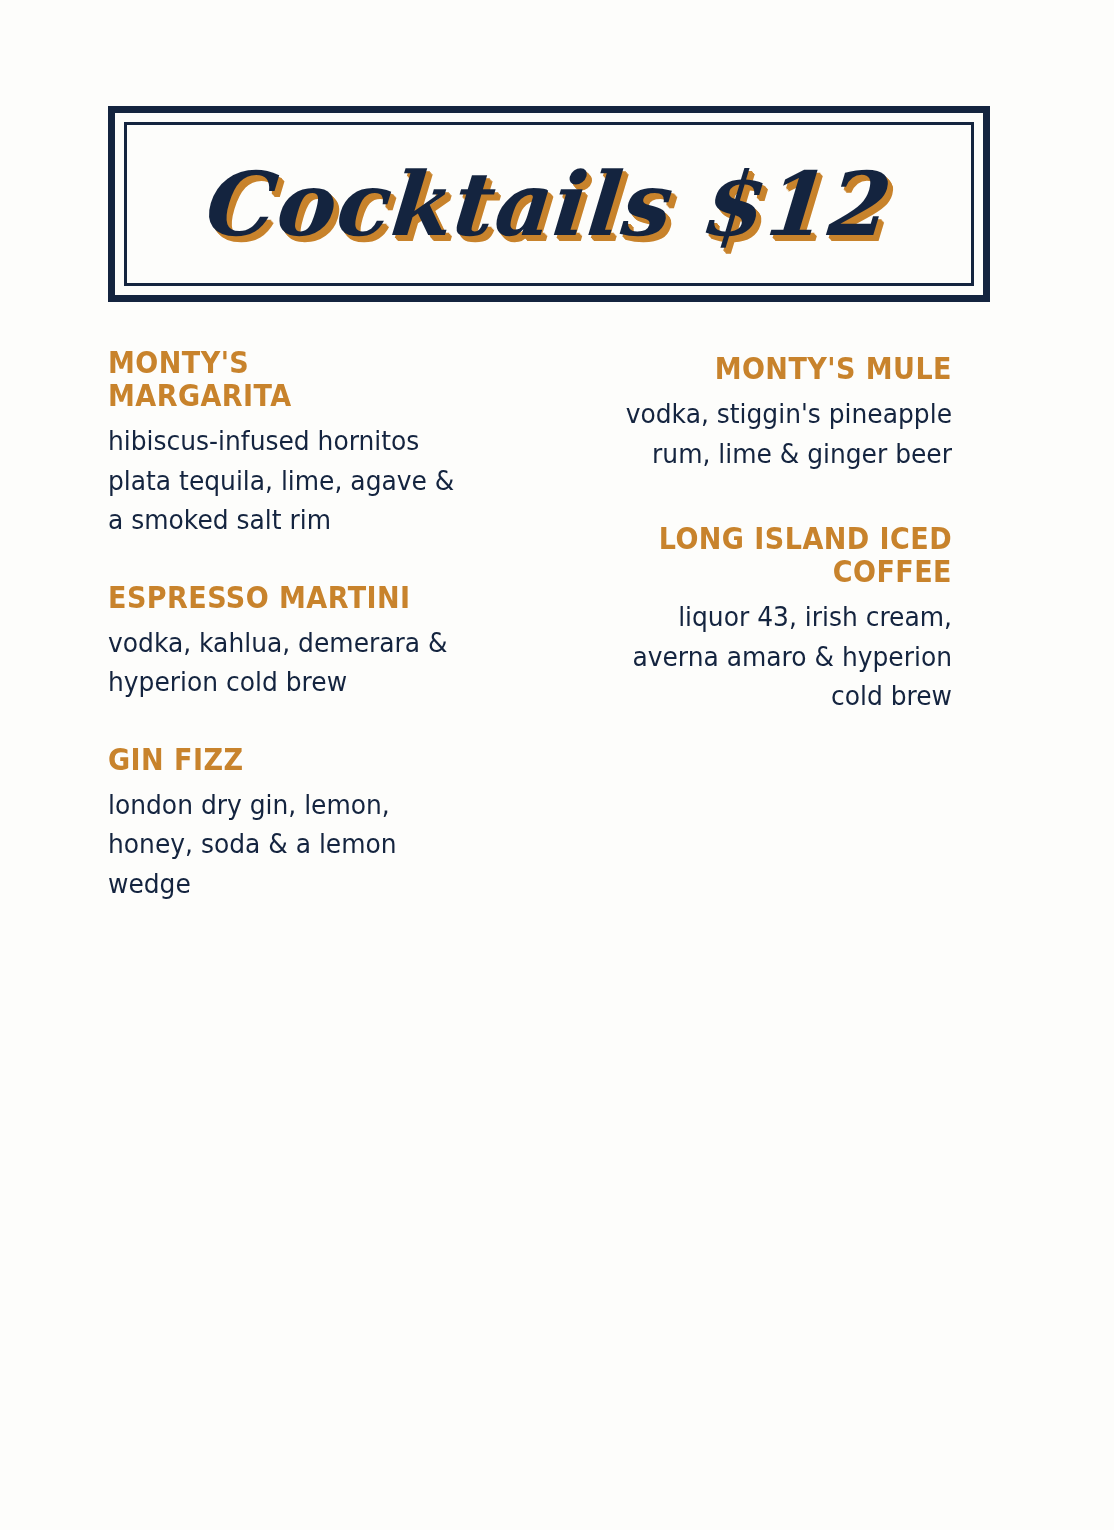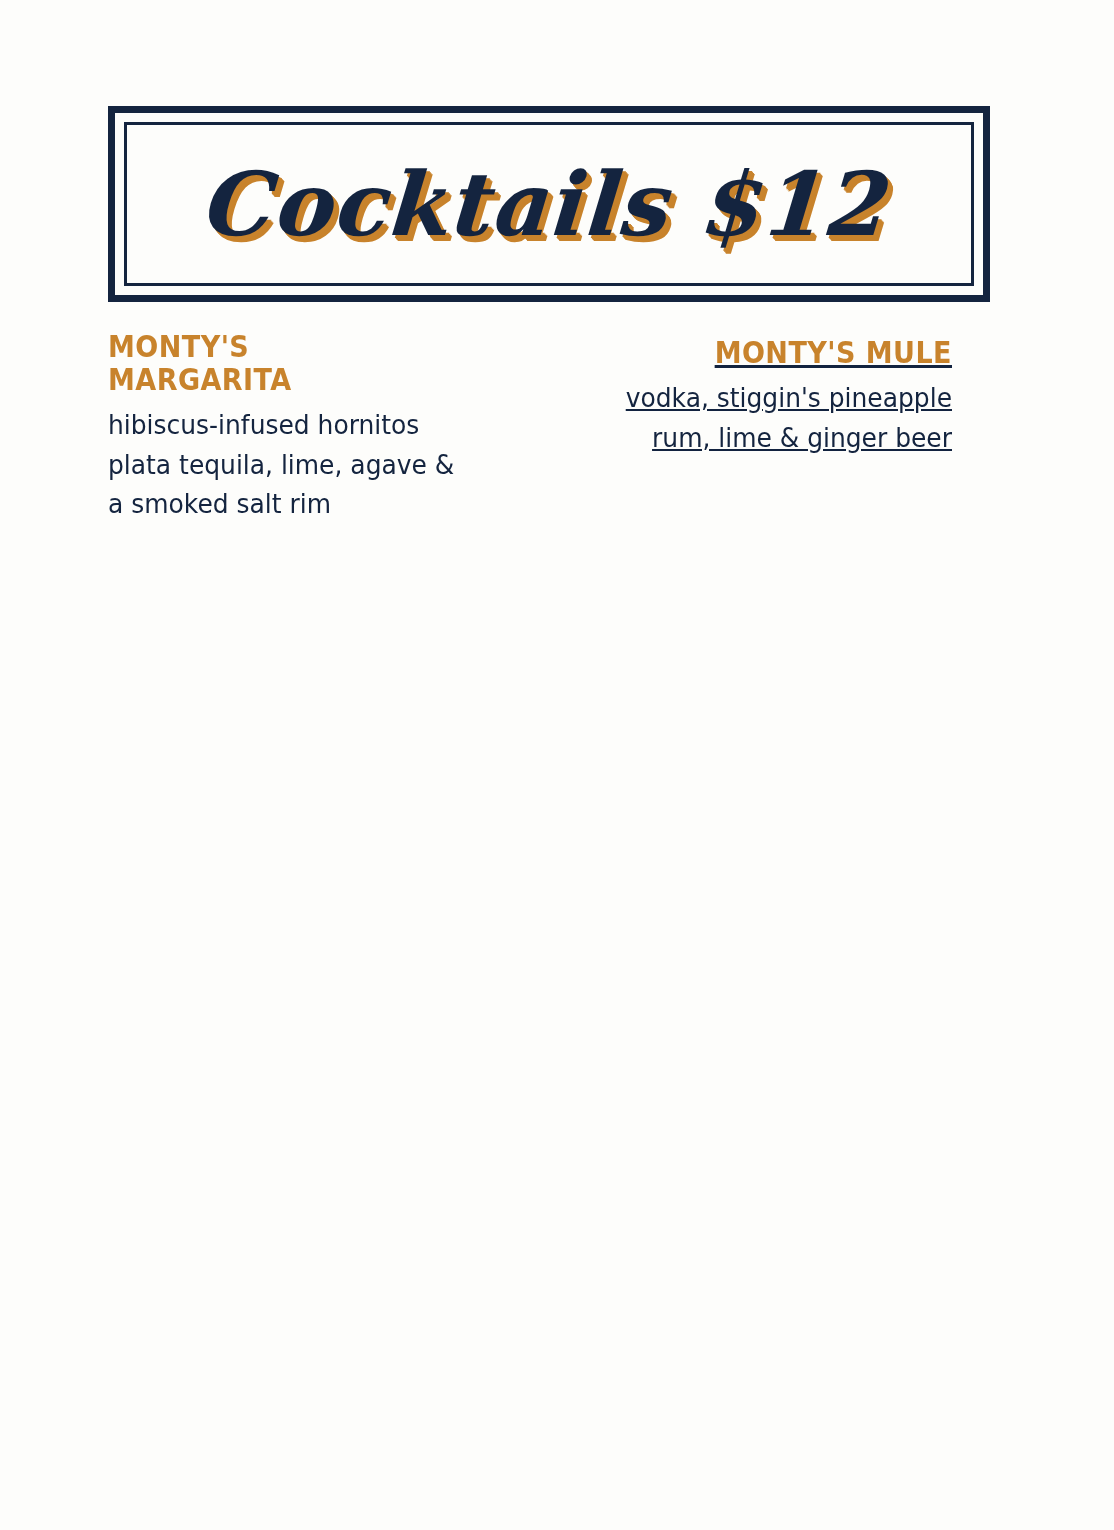--- a/index.html
+++ b/index.html
@@ -56,21 +56,21 @@
       5px 5px 0 #c8832c,
       6px 6px 0 #c8832c;
     white-space: nowrap;
     transform: skewX(-6deg);
   }
 
   
   .columns {
     position: absolute;
     left: 0;
-    top: 330px;
+    top: 346px;
     width: 1060px;
     display: flex;
   }
   .col {
     width: 50%;
     box-sizing: border-box;
   }
   .col-left {
     padding-left: 108px;
     padding-right: 58px;
@@ -110,21 +110,21 @@
     line-height: 1.52;
     color: #14243f;
     transform: scaleX(0.96);
     transform-origin: left top;
   }
   .col-right .item-desc {
     transform-origin: right top;
   }
 
   
-  .col-right { padding-top: 6px; text-decoration: underline; }
+  .col-right { padding-top: 6px; }
 </style>
 </head>
 <body>
 
 <div class="page">
 
   <div class="header-banner">
     <div class="header-inner">
       <div class="header-title">Cocktails $12</div>
     </div>
@@ -133,33 +133,45 @@
   <div class="columns">
 
     <div class="col col-left">
 
       <div class="item">
         <div class="item-name">MONTY'S MARGARITA</div>
         <div class="item-desc">hibiscus-infused hornitos plata tequila, lime, agave &amp; a smoked salt rim</div>
       </div>
 
 
+      <div class="item">
+        <div class="item-name">ESPRESSO MARTINI</div>
+        <div class="item-desc">vodka, kahlua, demerara &amp; hyperion cold brew</div>
+      </div>
 
 
+      <div class="item">
+        <div class="item-name">GIN FIZZ</div>
+        <div class="item-desc">london dry gin, lemon, honey, soda &amp; a lemon wedge</div>
+      </div>
 
     </div>
 
     <div class="col col-right">
 
       <div class="item">
         <div class="item-name">MONTY'S MULE</div>
         <div class="item-desc">vodka, stiggin's pineapple rum, lime &amp; ginger beer</div>
       </div>
 
 
 
 
+      <div class="item">
+        <div class="item-name">LONG ISLAND ICED COFFEE</div>
+        <div class="item-desc">liquor 43, irish cream, averna amaro &amp; hyperion cold brew</div>
+      </div>
 
     </div>
 
   </div>
 
 </div>
 
 </body></html>

